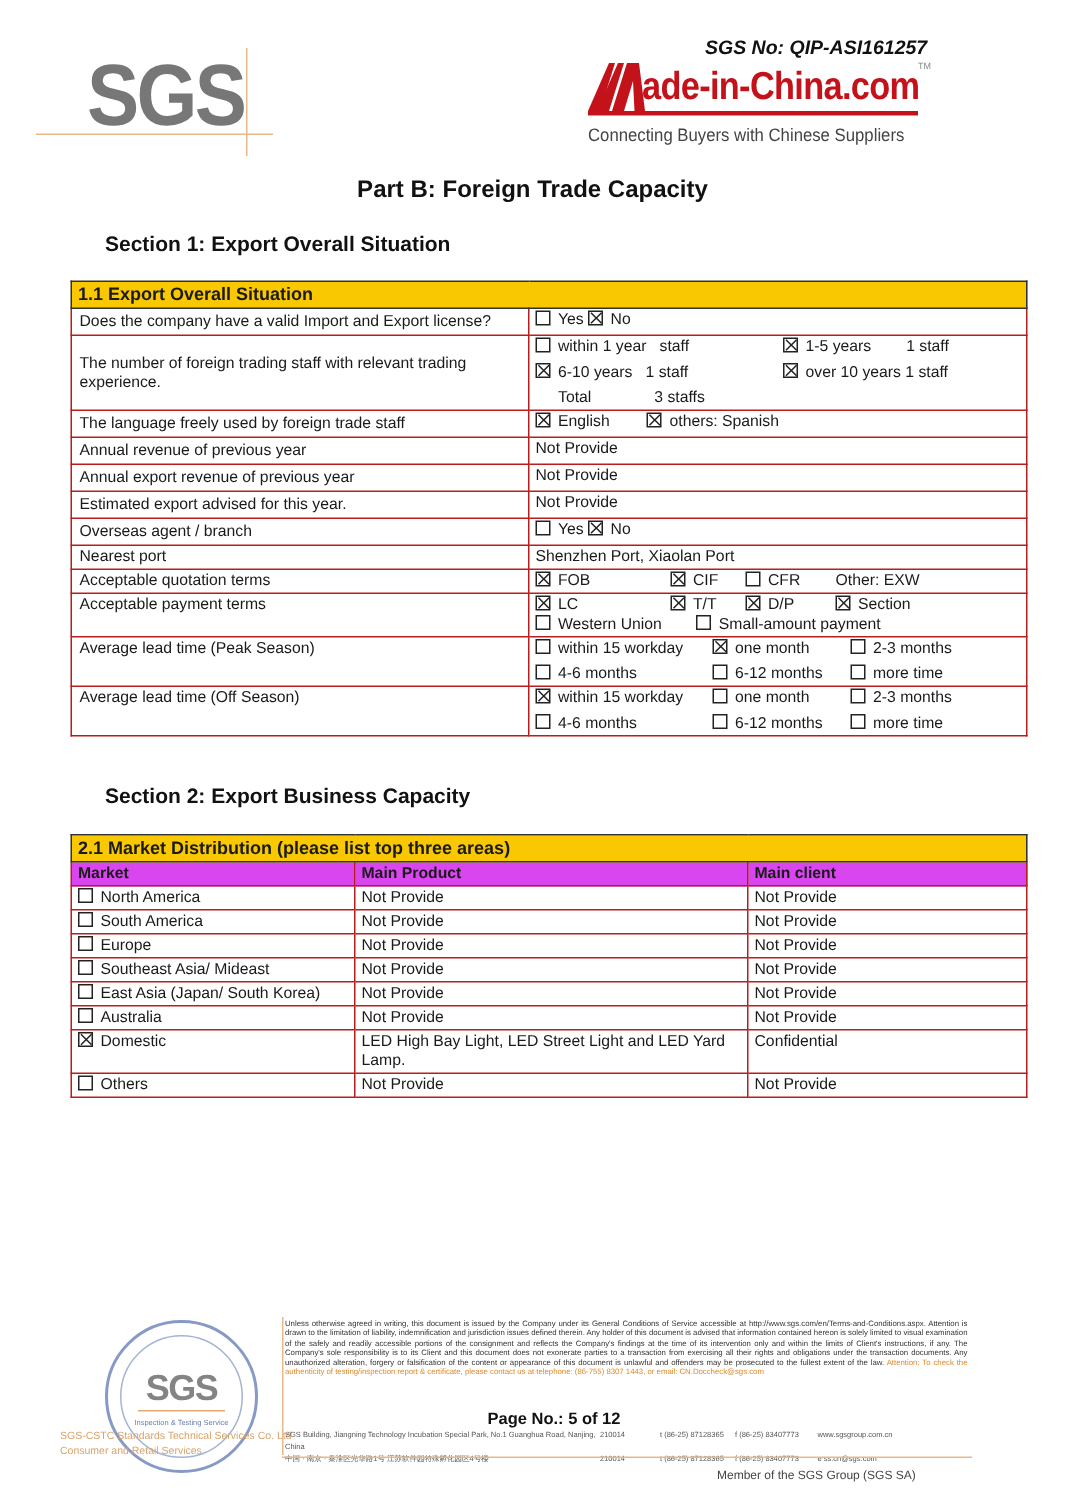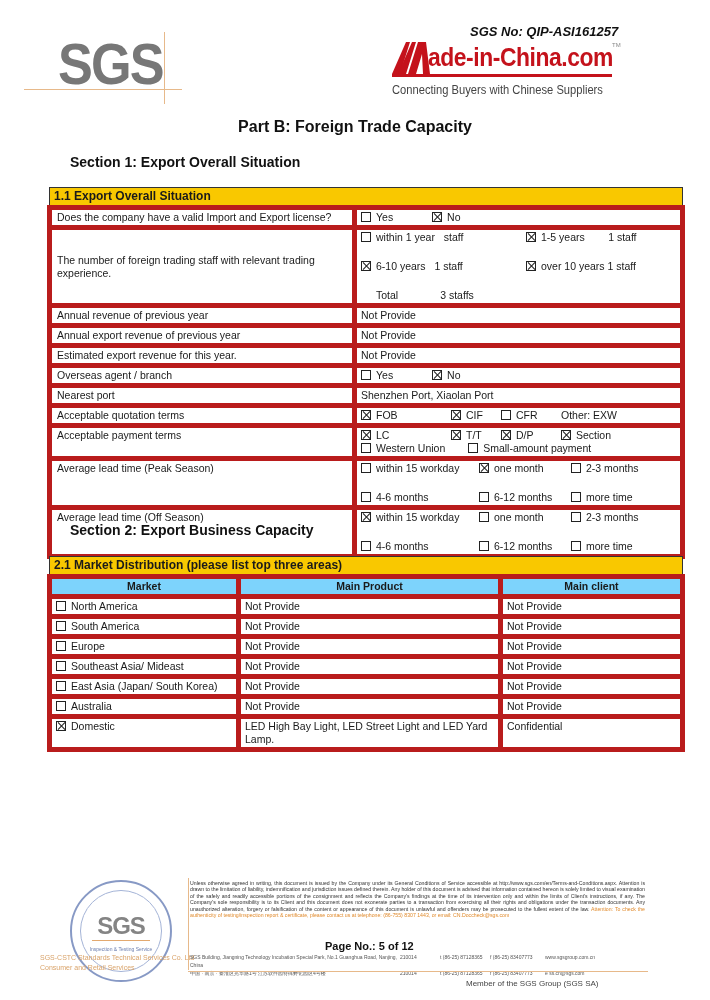--- a/index.html
+++ b/index.html
@@ -20,43 +20,43 @@
   .mic-logo .tm { position: absolute; left: 220px; top: 2px; font-size: 6px; color: #888; }
   .mic-tagline { position: absolute; left: 392px; top: 83px; font-size: 12px; color: #444; transform: scaleX(0.93); transform-origin: left; white-space: nowrap; }
 
   .page-title { position: absolute; left: 0; width: 710px; top: 118px; text-align: center; font-size: 16px; font-weight: bold; color: #111; }
   .section-title { position: absolute; left: 46px; font-size: 14px; font-weight: bold; color: #111; margin-left: 24px; }
   .sec1 { top: 154px; }
   .sec2 { top: 522px; }
 
   
   table { border-collapse: collapse; position: absolute; left: 47px; width: 638px; table-layout: fixed; font-size: 10.5px; }
-  td, th { border: 5px solid #b91c1c; padding: 1px 4px; vertical-align: top; line-height: 13px; }
+  td, th { border: 1px solid #b91c1c; padding: 1px 4px; vertical-align: top; line-height: 13px; }
   .band { background: #f9c800; font-weight: bold; font-size: 12px; padding: 2px 4px; border: 1.5px solid #333; }
   .t1 { top: 187px; }
   .t1 col.c1 { width: 305px; }
   .t1 td.lbl { vertical-align: middle; padding-left: 5px; }
   .t1 td.lbl.top { vertical-align: top; }
 
   .t2 { top: 556px; }
   .t2 col.m { width: 189px; }
   .t2 col.p { width: 262px; }
-  .t2 th { background: #7dd3fc; font-weight: bold; text-align: center; font-size: 10.5px; padding: 1px 4px; }
+  .t2 th { background: #d946ef; font-weight: bold; text-align: left; font-size: 10.5px; padding: 1px 4px; }
 
   .cb { display: inline-block; width: 10px; height: 10px; border: 1px solid #222; vertical-align: -1px; margin-right: 5px; position: relative; background: #fff; }
   .cb.x::before, .cb.x::after { content: ""; position: absolute; left: 4px; top: -1px; width: 1px; height: 10px; background: #222; }
   .cb.x::before { transform: rotate(45deg); }
   .cb.x::after { transform: rotate(-45deg); }
   .opt { display: inline-block; white-space: nowrap; }
-  .grid { display: grid; row-gap: 16px; }
+  .grid { display: grid; row-gap: 4px; }
   .g-staff { grid-template-columns: 165px 150px; }
   .g-3 { grid-template-columns: 118px 92px 100px; }
   .g-pay { grid-template-columns: 90px 50px 60px 90px; }
   .g-quote { grid-template-columns: 90px 50px 60px 100px; }
-  .inline-gap { margin-left: 36px; }
+  .inline-gap { }
   .r-h18 td { height: 18px; }
 
   
   .stamp { position: absolute; left: 70px; top: 880px; width: 102px; height: 102px; border-radius: 50%; border: 2px solid #7b8fbf; opacity: 0.9; }
   .stamp .inner { position: absolute; left: 8px; top: 8px; width: 82px; height: 82px; border-radius: 50%; border: 1px solid #9aabd2; }
   .stamp .s { position: absolute; left: 0; width: 98px; top: 30px; text-align: center; font-weight: bold; font-size: 24px; color: #777; letter-spacing: -1px; }
   .stamp .sl { position: absolute; left: 20px; top: 58px; width: 58px; height: 1px; background: #e0a060; }
   .stamp .small { position: absolute; left: 0; width: 98px; top: 64px; text-align: center; font-size: 5px; color: #5a6fa6; }
   .stamp-line { position: absolute; left: 40px; font-size: 7px; color: #d9a36a; white-space: nowrap; }
   .stamp-line.a { top: 954px; }
@@ -66,21 +66,21 @@
   .legal .attn { color: #e08a2c; }
   .footer-vline { position: absolute; left: 188px; top: 878px; width: 1px; height: 92px; background: #e7b98a; }
   .page-no { position: absolute; left: 325px; top: 940px; font-size: 11px; font-weight: bold; color: #111; }
   .addr { position: absolute; left: 190px; top: 953px; width: 460px; font-size: 5px; line-height: 8px; color: #555; }
   .addr .row { display: flex; }
   .addr .a1 { width: 210px; }
   .addr .a2 { width: 40px; }
   .addr .a3 { width: 50px; }
   .addr .a4 { width: 55px; }
   .footer-hline { position: absolute; left: 188px; top: 971px; width: 460px; height: 1px; background: #e7b98a; }
-  .member { position: absolute; left: 466px; top: 979px; font-size: 8px; color: #444; }
+  .member { position: absolute; left: 478px; top: 979px; font-size: 8px; color: #444; }
 </style>
 </head>
 <body>
 
 <div class="sgs-logo">
   <div class="txt">SGS</div>
   <div class="hline"></div>
   <div class="vline"></div>
 </div>
 
@@ -127,31 +127,38 @@
       <div class="grid g-staff">
         <span class="opt"><span class="cb"></span><span>within 1 year</span>&nbsp;&nbsp;&nbsp;<span>staff</span></span>
         <span class="opt"><span class="cb x"></span><span>1-5 years</span>&nbsp;&nbsp;&nbsp;&nbsp;&nbsp;&nbsp;&nbsp;&nbsp;<span>1 staff</span></span>
         <span class="opt"><span class="cb x"></span><span>6-10 years</span>&nbsp;&nbsp;&nbsp;<span>1 staff</span></span>
         <span class="opt"><span class="cb x"></span><span>over 10 years</span>&nbsp;<span>1 staff</span></span>
         <span class="opt" style="padding-left:15px;"><span>Total</span><span style="display:inline-block;width:42px;"></span><span>3 staffs</span></span>
       </div>
     </td>
   </tr>
 
+  <tr class="r-h18">
+    <td class="lbl">The language freely used by foreign trade staff</td>
+    <td>
+      <span class="opt"><span class="cb x"></span><span>English</span></span>
+      <span class="opt" style="margin-left:22px;"><span class="cb x"></span><span>others: Spanish</span></span>
+    </td>
+  </tr>
 
   <tr class="r-h18">
     <td class="lbl">Annual revenue of previous year</td>
     <td>Not Provide</td>
   </tr>
   <tr class="r-h18">
     <td class="lbl">Annual export revenue of previous year</td>
     <td>Not Provide</td>
   </tr>
   <tr class="r-h18">
-    <td class="lbl">Estimated export revenue for this year.</td>
+    <td class="lbl">Estimated export advised for this year.</td>
     <td>Not Provide</td>
   </tr>
 
   <tr class="r-h18">
     <td class="lbl">Overseas agent / branch</td>
     <td>
       <span class="opt"><span class="cb"></span><span>Yes</span></span>
       <span class="opt inline-gap"><span class="cb x"></span><span>No</span></span>
     </td>
   </tr>
@@ -265,20 +272,25 @@
       </tr>
       <tr>
         <td><span class="cb"></span><span>Australia</span></td>
         <td>Not Provide</td>
         <td>Not Provide</td>
       </tr>
       <tr>
         <td><span class="cb x"></span><span>Domestic</span></td>
         <td>LED High Bay Light, LED Street Light and LED Yard Lamp.</td>
         <td>Confidential</td>
+      </tr>
+      <tr>
+        <td><span class="cb"></span><span>Others</span></td>
+        <td>Not Provide</td>
+        <td>Not Provide</td>
       </tr>
     </tbody>
 </table>
 
 <div class="stamp">
   <div class="inner"></div>
   <div class="s">SGS</div>
   <div class="sl"></div>
   <div class="small">Inspection &amp; Testing Service</div>
 </div>

